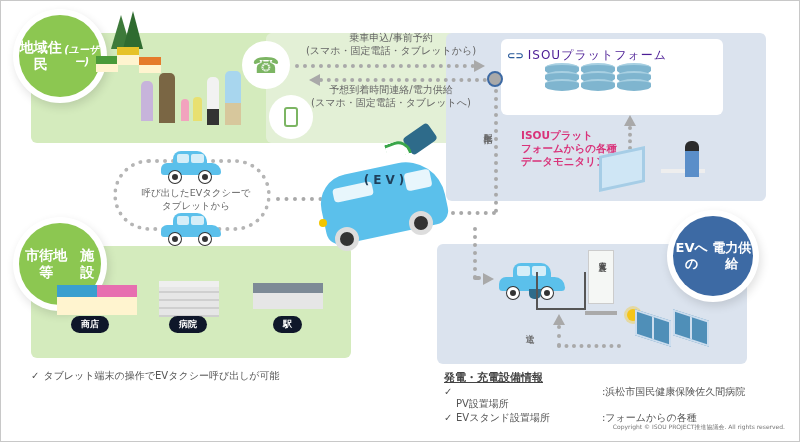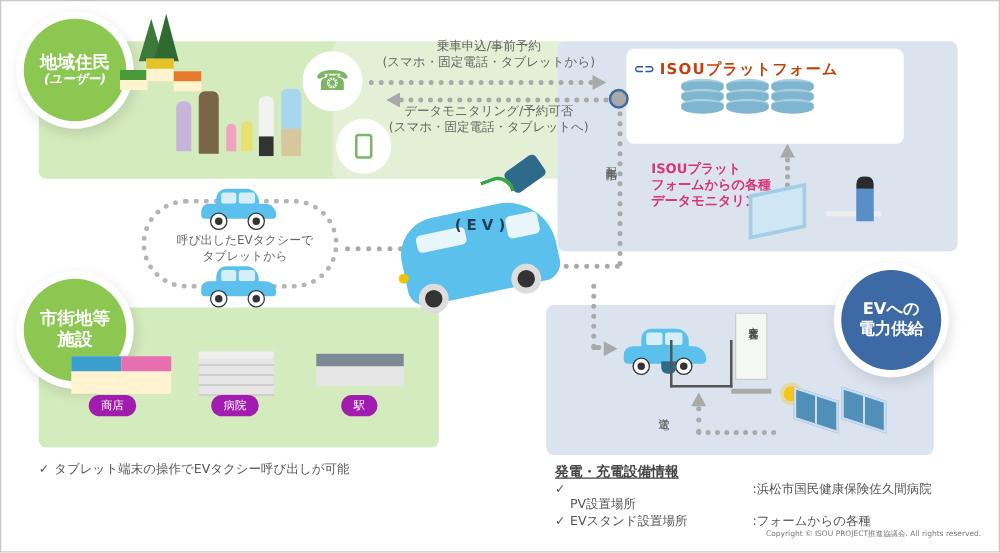--- a/index.html
+++ b/index.html
@@ -1,31 +1,31 @@
 <!DOCTYPE html>
 <html><head>
 <meta charset="utf-8">
 <style>
   * { box-sizing: border-box; margin: 0; padding: 0; }
   body { width: 800px; height: 442px; background: #fff; font-family: "DejaVu Sans", sans-serif; overflow: hidden; position: relative; }
   .frame { position: absolute; left: 0; top: 0; width: 800px; height: 442px; border: 1px solid #c8c8c8; background: #fff; }
   .abs { position: absolute; }
   .panel-green { background: #d4ebbd; border-radius: 6px; }
   .panel-blue { background: #dbe3ee; border-radius: 6px; }
-  .badge { position: absolute; border-radius: 50%; color: #fff; font-weight: bold; display: flex; flex-direction: column; align-items: center; justify-content: center; text-align: center; box-shadow: 0 0 0 6px #fff, 2px 4px 10px 6px rgba(0,0,0,0.12); line-height: 1.2; }
+  .badge { position: absolute; border-radius: 50%; color: #fff; font-weight: bold; display: flex; align-items: center; justify-content: center; text-align: center; box-shadow: 0 0 0 6px #fff, 2px 4px 10px 6px rgba(0,0,0,0.12); line-height: 1.2; }
   .badge.green { background: #8cc751; }
   .badge.blue { background: #3d6aa4; }
   .txt-gray { color: #666; font-size: 10px; line-height: 13px; text-align: center; }
   .dots-h { border-top: 4px dotted #a9a9a9; height: 0; }
   .dots-v { border-left: 4px dotted #a9a9a9; width: 0; }
   .arrow-r { width: 0; height: 0; border-top: 6px solid transparent; border-bottom: 6px solid transparent; border-left: 11px solid #a9a9a9; }
   .arrow-l { width: 0; height: 0; border-top: 6px solid transparent; border-bottom: 6px solid transparent; border-right: 11px solid #a9a9a9; }
   .arrow-u { width: 0; height: 0; border-left: 6px solid transparent; border-right: 6px solid transparent; border-bottom: 11px solid #a9a9a9; }
   .white-circle { position: absolute; background: #fff; border-radius: 50%; display: flex; align-items: center; justify-content: center; }
-  .pill { position: absolute; background: #a21caf; color: #fff; font-size: 9px; font-weight: normal; border-radius: 10px; padding: 2px 10px; }
+  .pill { position: absolute; background: #0f172a; color: #fff; font-size: 9px; font-weight: bold; border-radius: 10px; padding: 2px 10px; }
   .pink { color: #d9337a; font-weight: bold; font-size: 10.5px; line-height: 13px; }
   .vtext { writing-mode: vertical-rl; font-size: 9px; color: #666; letter-spacing: 1px; }
   .note { font-size: 10px; color: #555; line-height: 14px; }
   .cyl { position: absolute; width: 34px; }
   .cyl .seg { height: 12px; background: #7fb5cf; border-radius: 50%/40%; margin-top: -4px; border-top: 2px solid #a8d0e2; }
   .car { position: absolute; }
   .car .body { position: absolute; background: #5bc0eb; border-radius: 8px 12px 4px 4px; }
   .car .cab { position: absolute; background: #5bc0eb; border-radius: 8px 10px 0 0; }
   .car .win { position: absolute; background: #d5eef8; border-radius: 2px; }
   .car .wheel { position: absolute; width: 12px; height: 12px; background: #333; border-radius: 50%; border: 3px solid #fff; box-shadow: 0 0 0 1px #333; }
@@ -80,27 +80,27 @@
     <div>乗車申込/事前予約</div>
     <div>(スマホ・固定電話・タブレットから)</div>
   </div>
   <div class="abs dots-h" style="left:294px;top:63px;width:180px;"></div>
   <div class="abs arrow-r" style="left:473px;top:59px;"></div>
 
   <div class="abs arrow-l" style="left:308px;top:73px;"></div>
   <div class="abs dots-h" style="left:318px;top:77px;width:168px;"></div>
   <div class="abs" style="left:486px;top:70px;width:16px;height:16px;background:#a9a9a9;border:2px solid #3d6aa4;border-radius:50%;"></div>
   <div class="abs txt-gray" style="left:300px;top:82px;width:180px;">
-    <div>データモニタリング/予約可否</div>
+    <div>予想到着時間連絡/電力供給</div>
     <div>(スマホ・固定電話・タブレットへ)</div>
   </div>
 
   <div class="abs" style="left:506px;top:46px;display:flex;align-items:center;gap:4px;">
     <span style="color:#2a5a9a;font-size:10px;font-weight:bold;">⊂⊃</span>
-    <span style="font-size:12px;font-weight:bold;color:#c2410c;letter-spacing:1px;">ISOUプラットフォーム</span>
+    <span style="font-size:12px;font-weight:normal;color:#4c1d95;letter-spacing:1px;">ISOUプラットフォーム</span>
   </div>
   <div class="cyl" style="left:544px;top:66px;">
       <div class="seg"></div>
       <div class="seg"></div>
       <div class="seg"></div>
     </div>
   <div class="cyl" style="left:580px;top:66px;">
       <div class="seg"></div>
       <div class="seg"></div>
       <div class="seg"></div>

